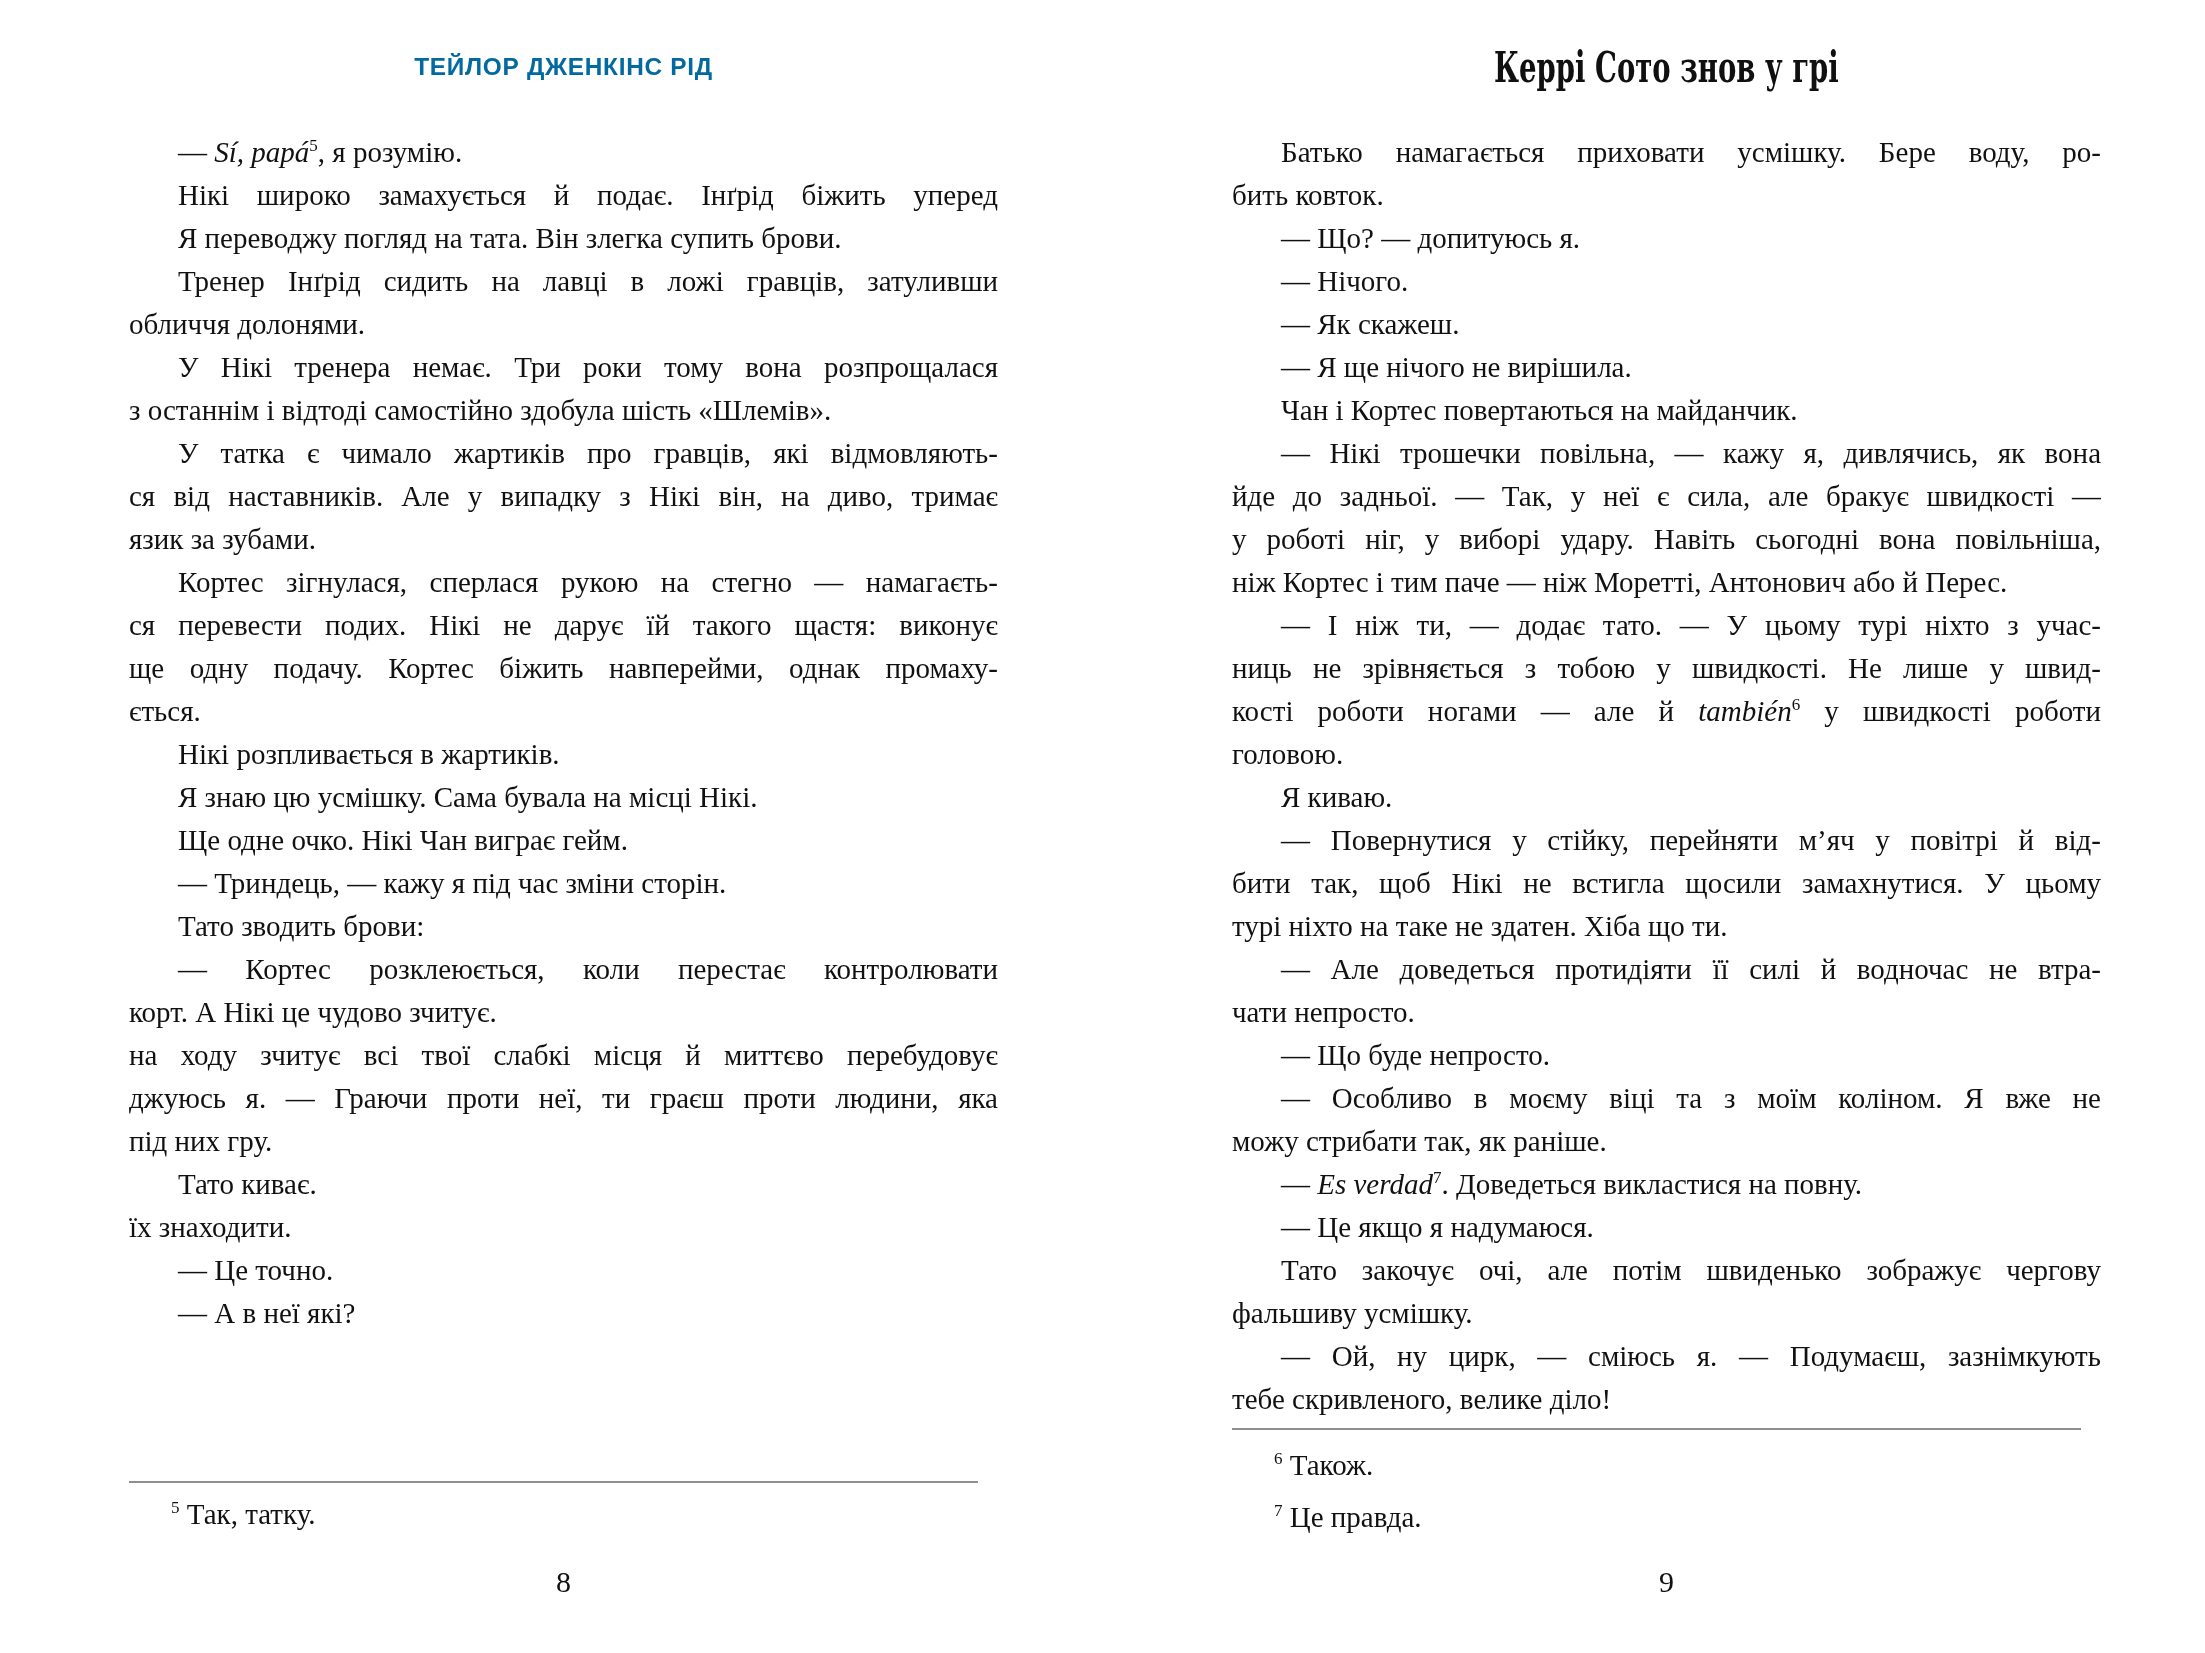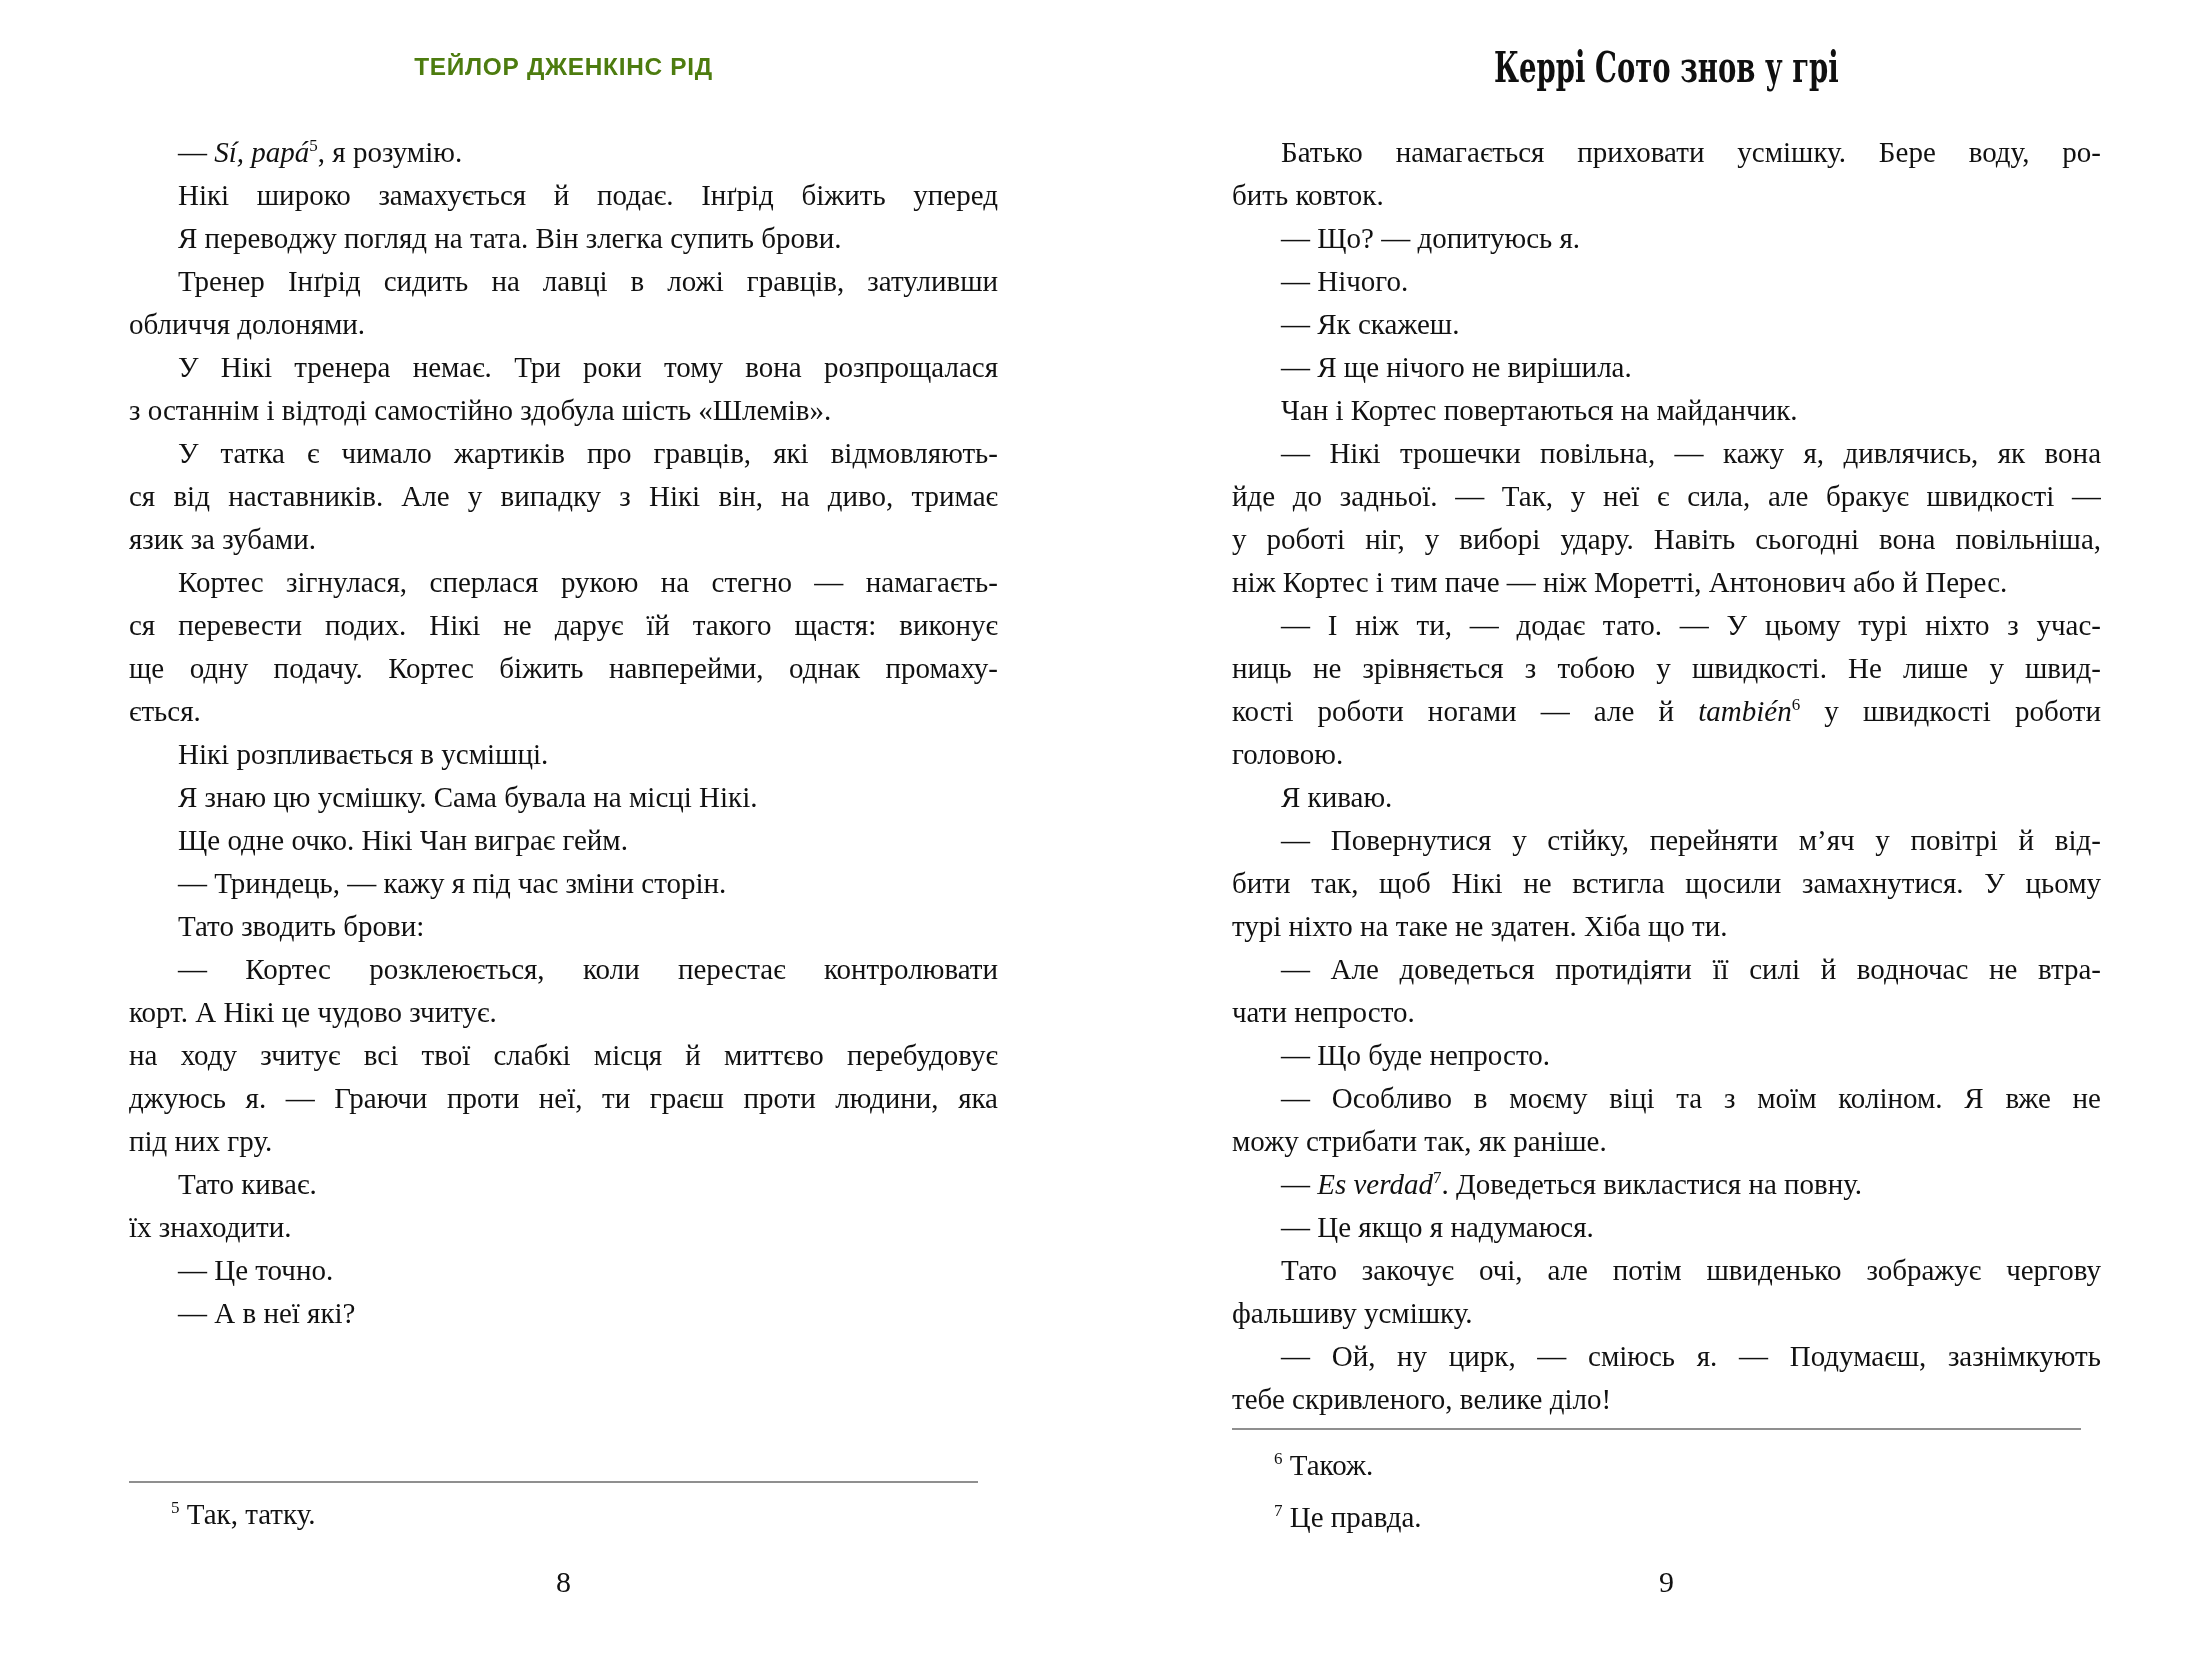--- a/index.html
+++ b/index.html
@@ -4,21 +4,21 @@
 <style>
   html,body{margin:0;padding:0;background:#ffffff;}
   .spread{position:relative;width:2205px;height:1654px;background:#ffffff;
           font-family:"Liberation Serif",serif;color:#111111;overflow:hidden;}
   .page{position:absolute;top:0;width:1102px;height:1654px;background:#ffffff;}
   #page-left{left:0;}
   #page-right{left:1103px;}
 
   .header{position:absolute;top:53px;left:129px;width:869px;text-align:center;white-space:nowrap;}
   #page-left .header{font-family:"Liberation Sans",sans-serif;font-weight:bold;
-                     font-size:24.4px;letter-spacing:0.7px;color:#4d7c0f;}
+                     font-size:24.4px;letter-spacing:0.7px;color:#0369a1;}
   #page-right .header{font-family:"DejaVu Serif",serif;font-weight:bold;font-size:43px;color:#101010;top:42px;}
   #page-right .header .squeeze{display:inline-block;transform:scaleX(0.64);
                      transform-origin:center;white-space:nowrap;}
 
   .bodytext{position:absolute;top:131px;left:129px;width:869px;
             font-size:29px;line-height:43px;}
   .line{height:43px;}
   .line.ind{padding-left:49px;}
   .line.j{text-align:justify;text-align-last:justify;overflow:hidden;}
   .line:not(.j){white-space:nowrap;}
@@ -52,21 +52,21 @@
         <div class="line">обличчя долонями.</div>
         <div class="line ind j">У Нікі тренера немає. Три роки тому вона розпрощалася</div>
         <div class="line">з останнім і відтоді самостійно здобула шість «Шлемів».</div>
         <div class="line ind j">У татка є чимало жартиків про гравців, які відмовляють-</div>
         <div class="line j">ся від наставників. Але у випадку з Нікі він, на диво, тримає</div>
         <div class="line">язик за зубами.</div>
         <div class="line ind j">Кортес зігнулася, сперлася рукою на стегно — намагаєть-</div>
         <div class="line j">ся перевести подих. Нікі не дарує їй такого щастя: виконує</div>
         <div class="line j">ще одну подачу. Кортес біжить навперейми, однак промаху-</div>
         <div class="line">ється.</div>
-        <div class="line ind">Нікі розпливається в усмішці.</div>
+        <div class="line ind">Нікі розпливається в жартиків.</div>
         <div class="line ind">Я знаю цю усмішку. Сама бувала на місці Нікі.</div>
         <div class="line ind">Ще одне очко. Нікі Чан виграє гейм.</div>
         <div class="line ind">— Триндець, — кажу я під час зміни сторін.</div>
         <div class="line ind">Тато зводить брови:</div>
         <div class="line ind j">— Кортес розклеюється, коли перестає контролювати</div>
         <div class="line">корт. А Нікі це чудово зчитує.</div>
         <div class="line j">на ходу зчитує всі твої слабкі місця й миттєво перебудовує</div>
         <div class="line j">джуюсь я. — Граючи проти неї, ти граєш проти людини, яка</div>
         <div class="line">під них гру.</div>
         <div class="line ind">Тато киває.</div>

